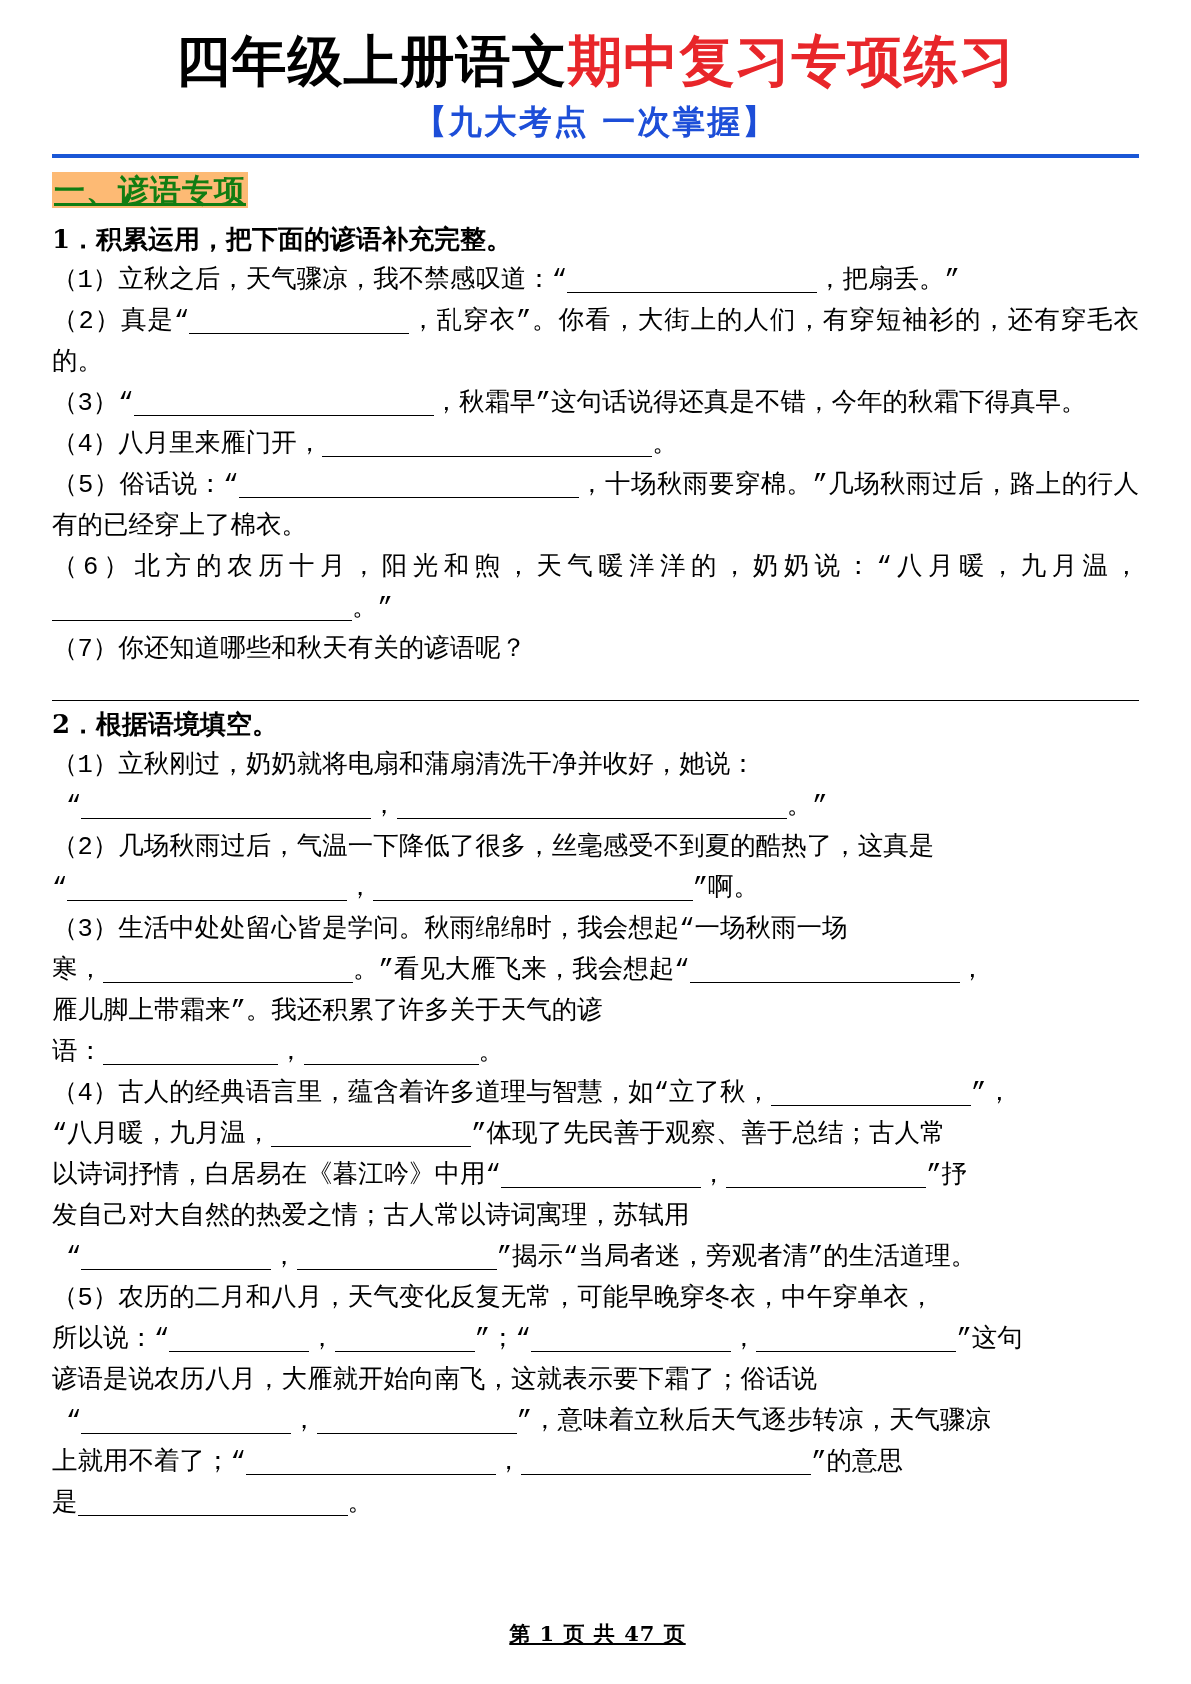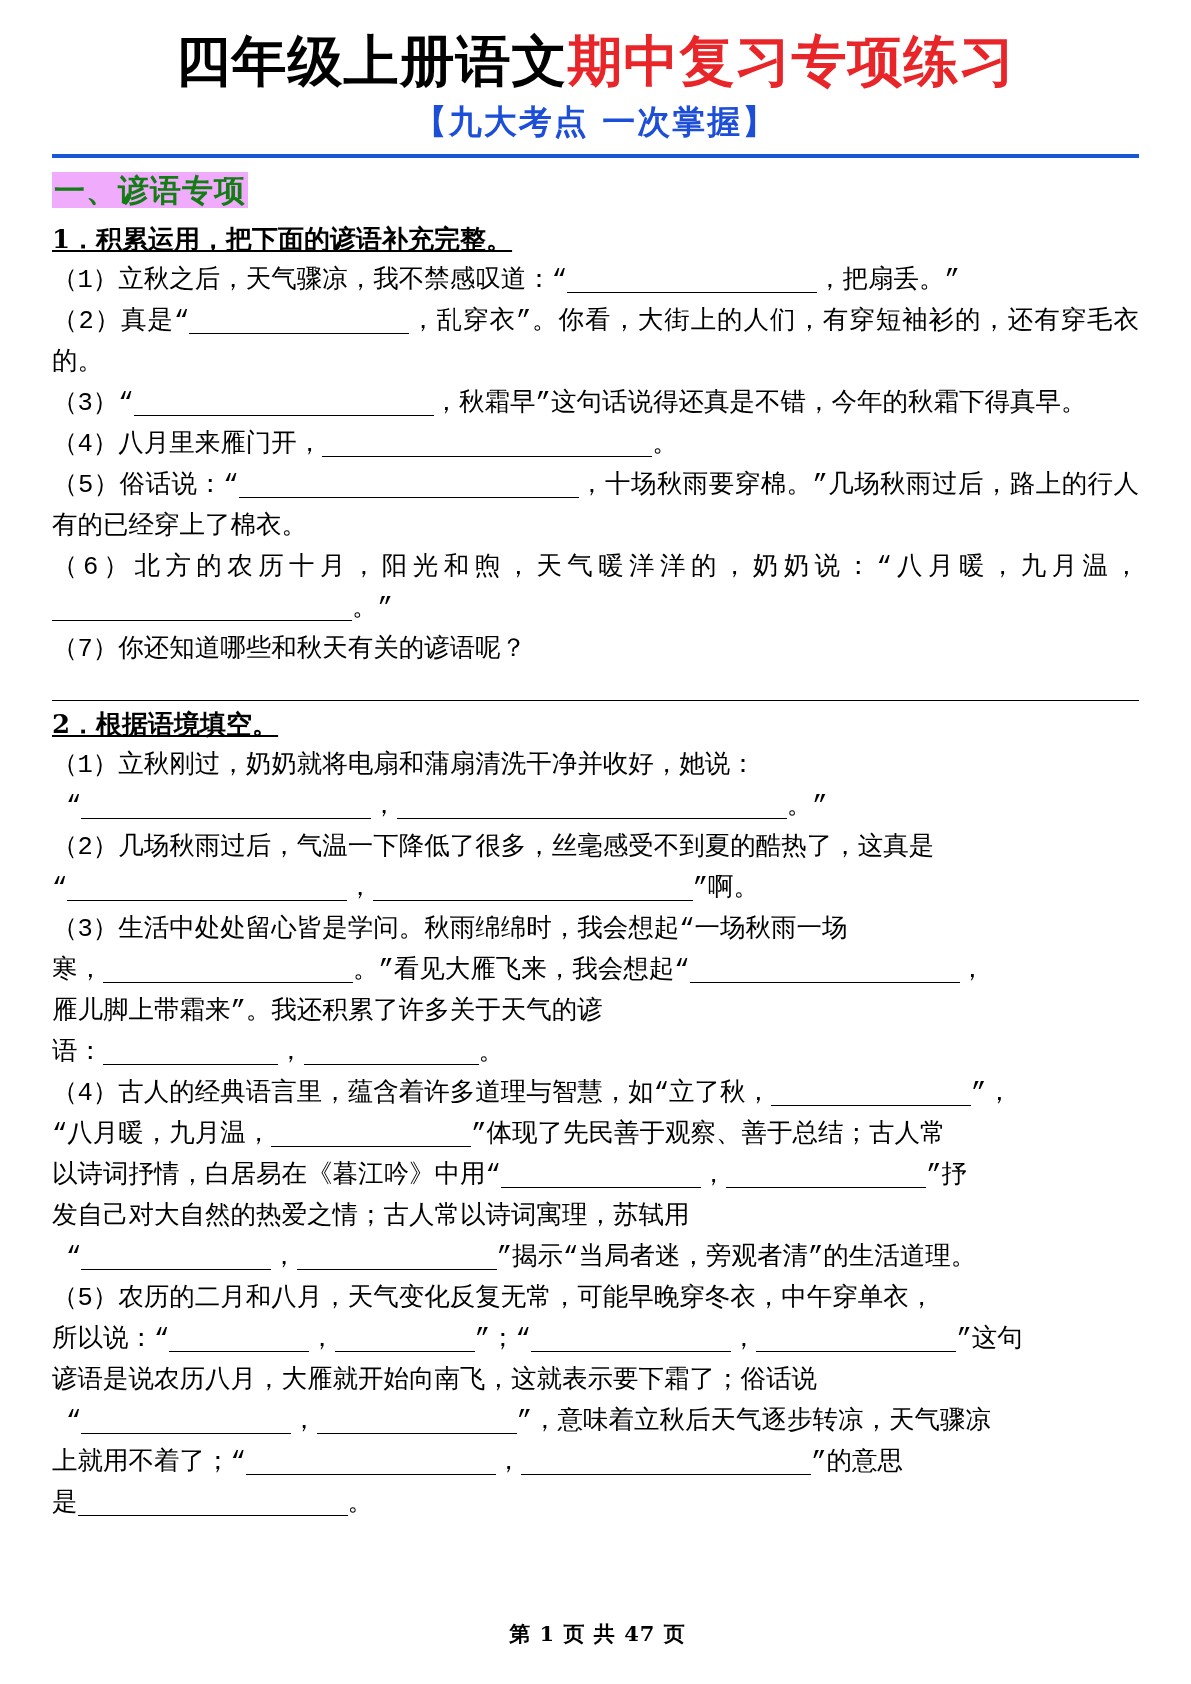--- a/index.html
+++ b/index.html
@@ -50,30 +50,30 @@
   
   .section-head {
     font-size: 31px;
     font-weight: bold;
     line-height: 44px;
     color: #127d12;
     letter-spacing: 1px;
     margin-bottom: 6px;
   }
   .hl {
-    background: #f0abfc;
+    background: #fdba74;
     padding: 0 2px;
+    text-decoration: underline;
   }
   
   .q-head {
     font-size: 26px;
     font-weight: bold;
     line-height: 42px;
     margin-top: 2px;
-    text-decoration: underline;
   }
   p.body {
     font-size: 25.5px;
     line-height: 41px;
     margin: 0;
     text-align: justify;
     text-justify: inter-ideograph;
     font-family: Liberation Mono, monospace;
   }
   .u {
@@ -90,20 +90,21 @@
   }
   .footer {
     position: absolute;
     left: 4px;
     right: 0;
     bottom: 36px;
     text-align: center;
     font-size: 21px;
     font-weight: bold;
     letter-spacing: 1px;
+    text-decoration: underline;
   }
   .sp { display: inline-block; width: 14px; }
 </style>
 </head>
 <body>
 
 <div class="page">
 
   <div class="title-line"><span>四年级上册语文</span><span class="title-red">期中复习专项练习</span></div>
 

